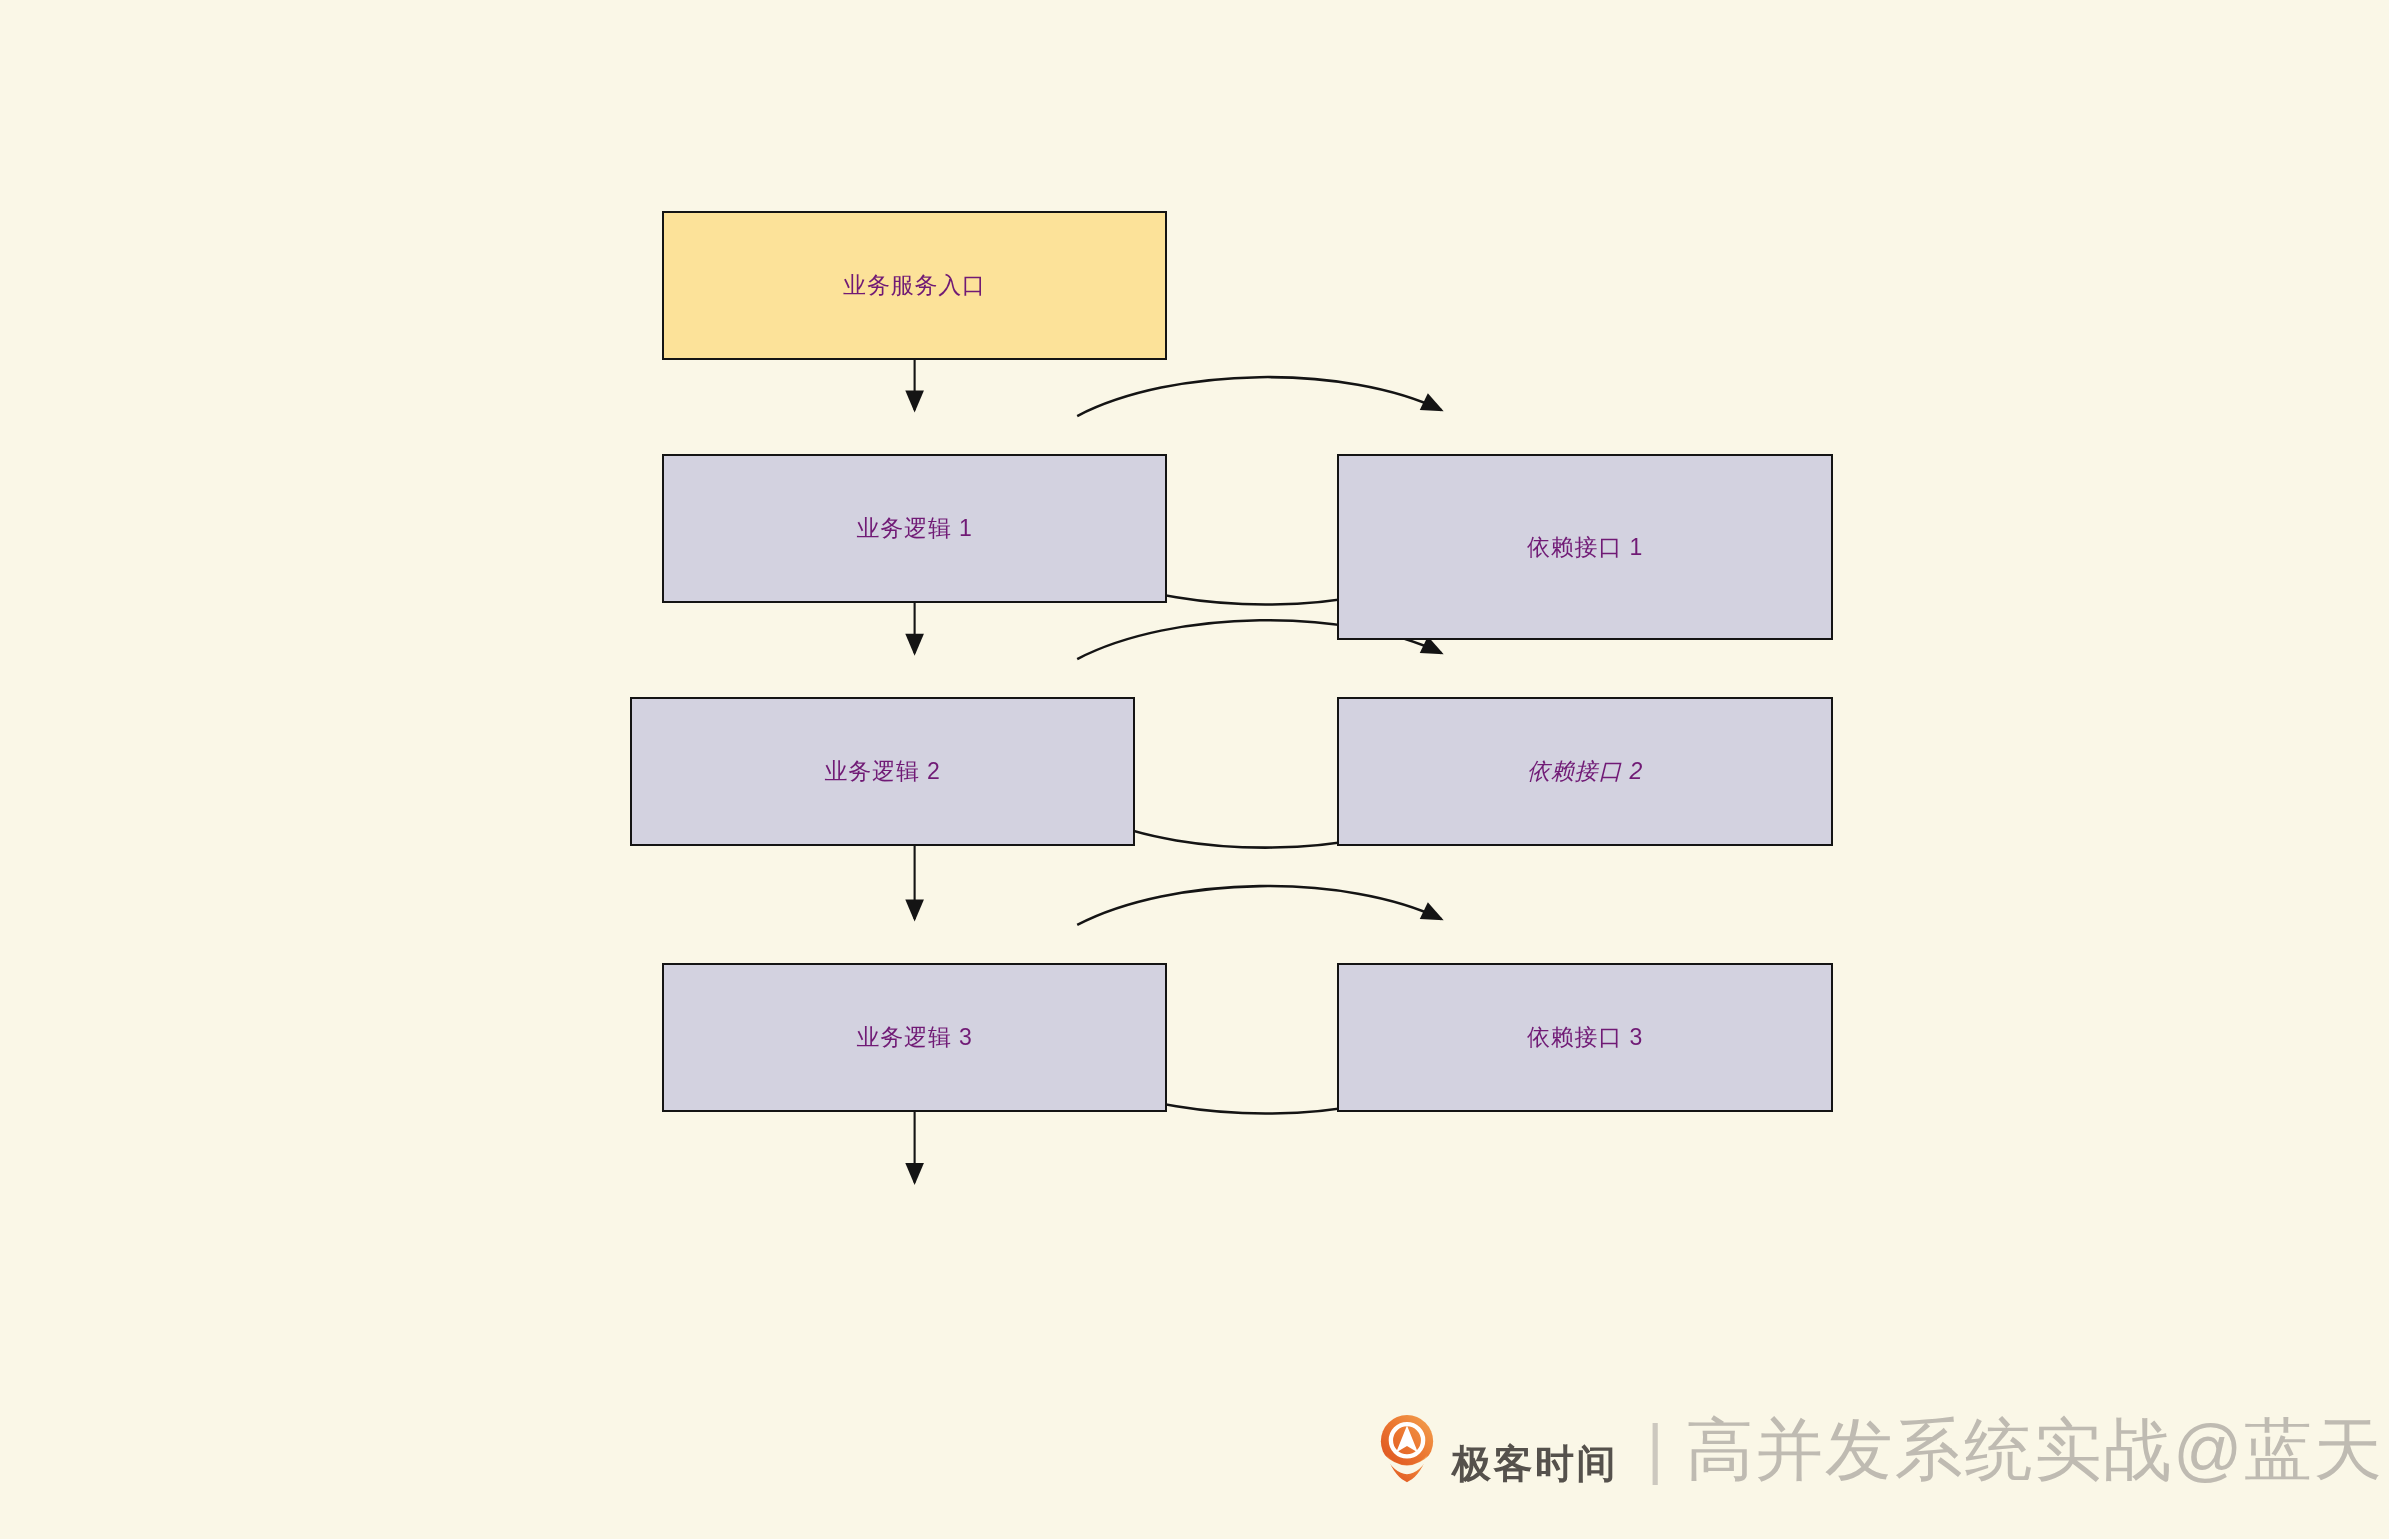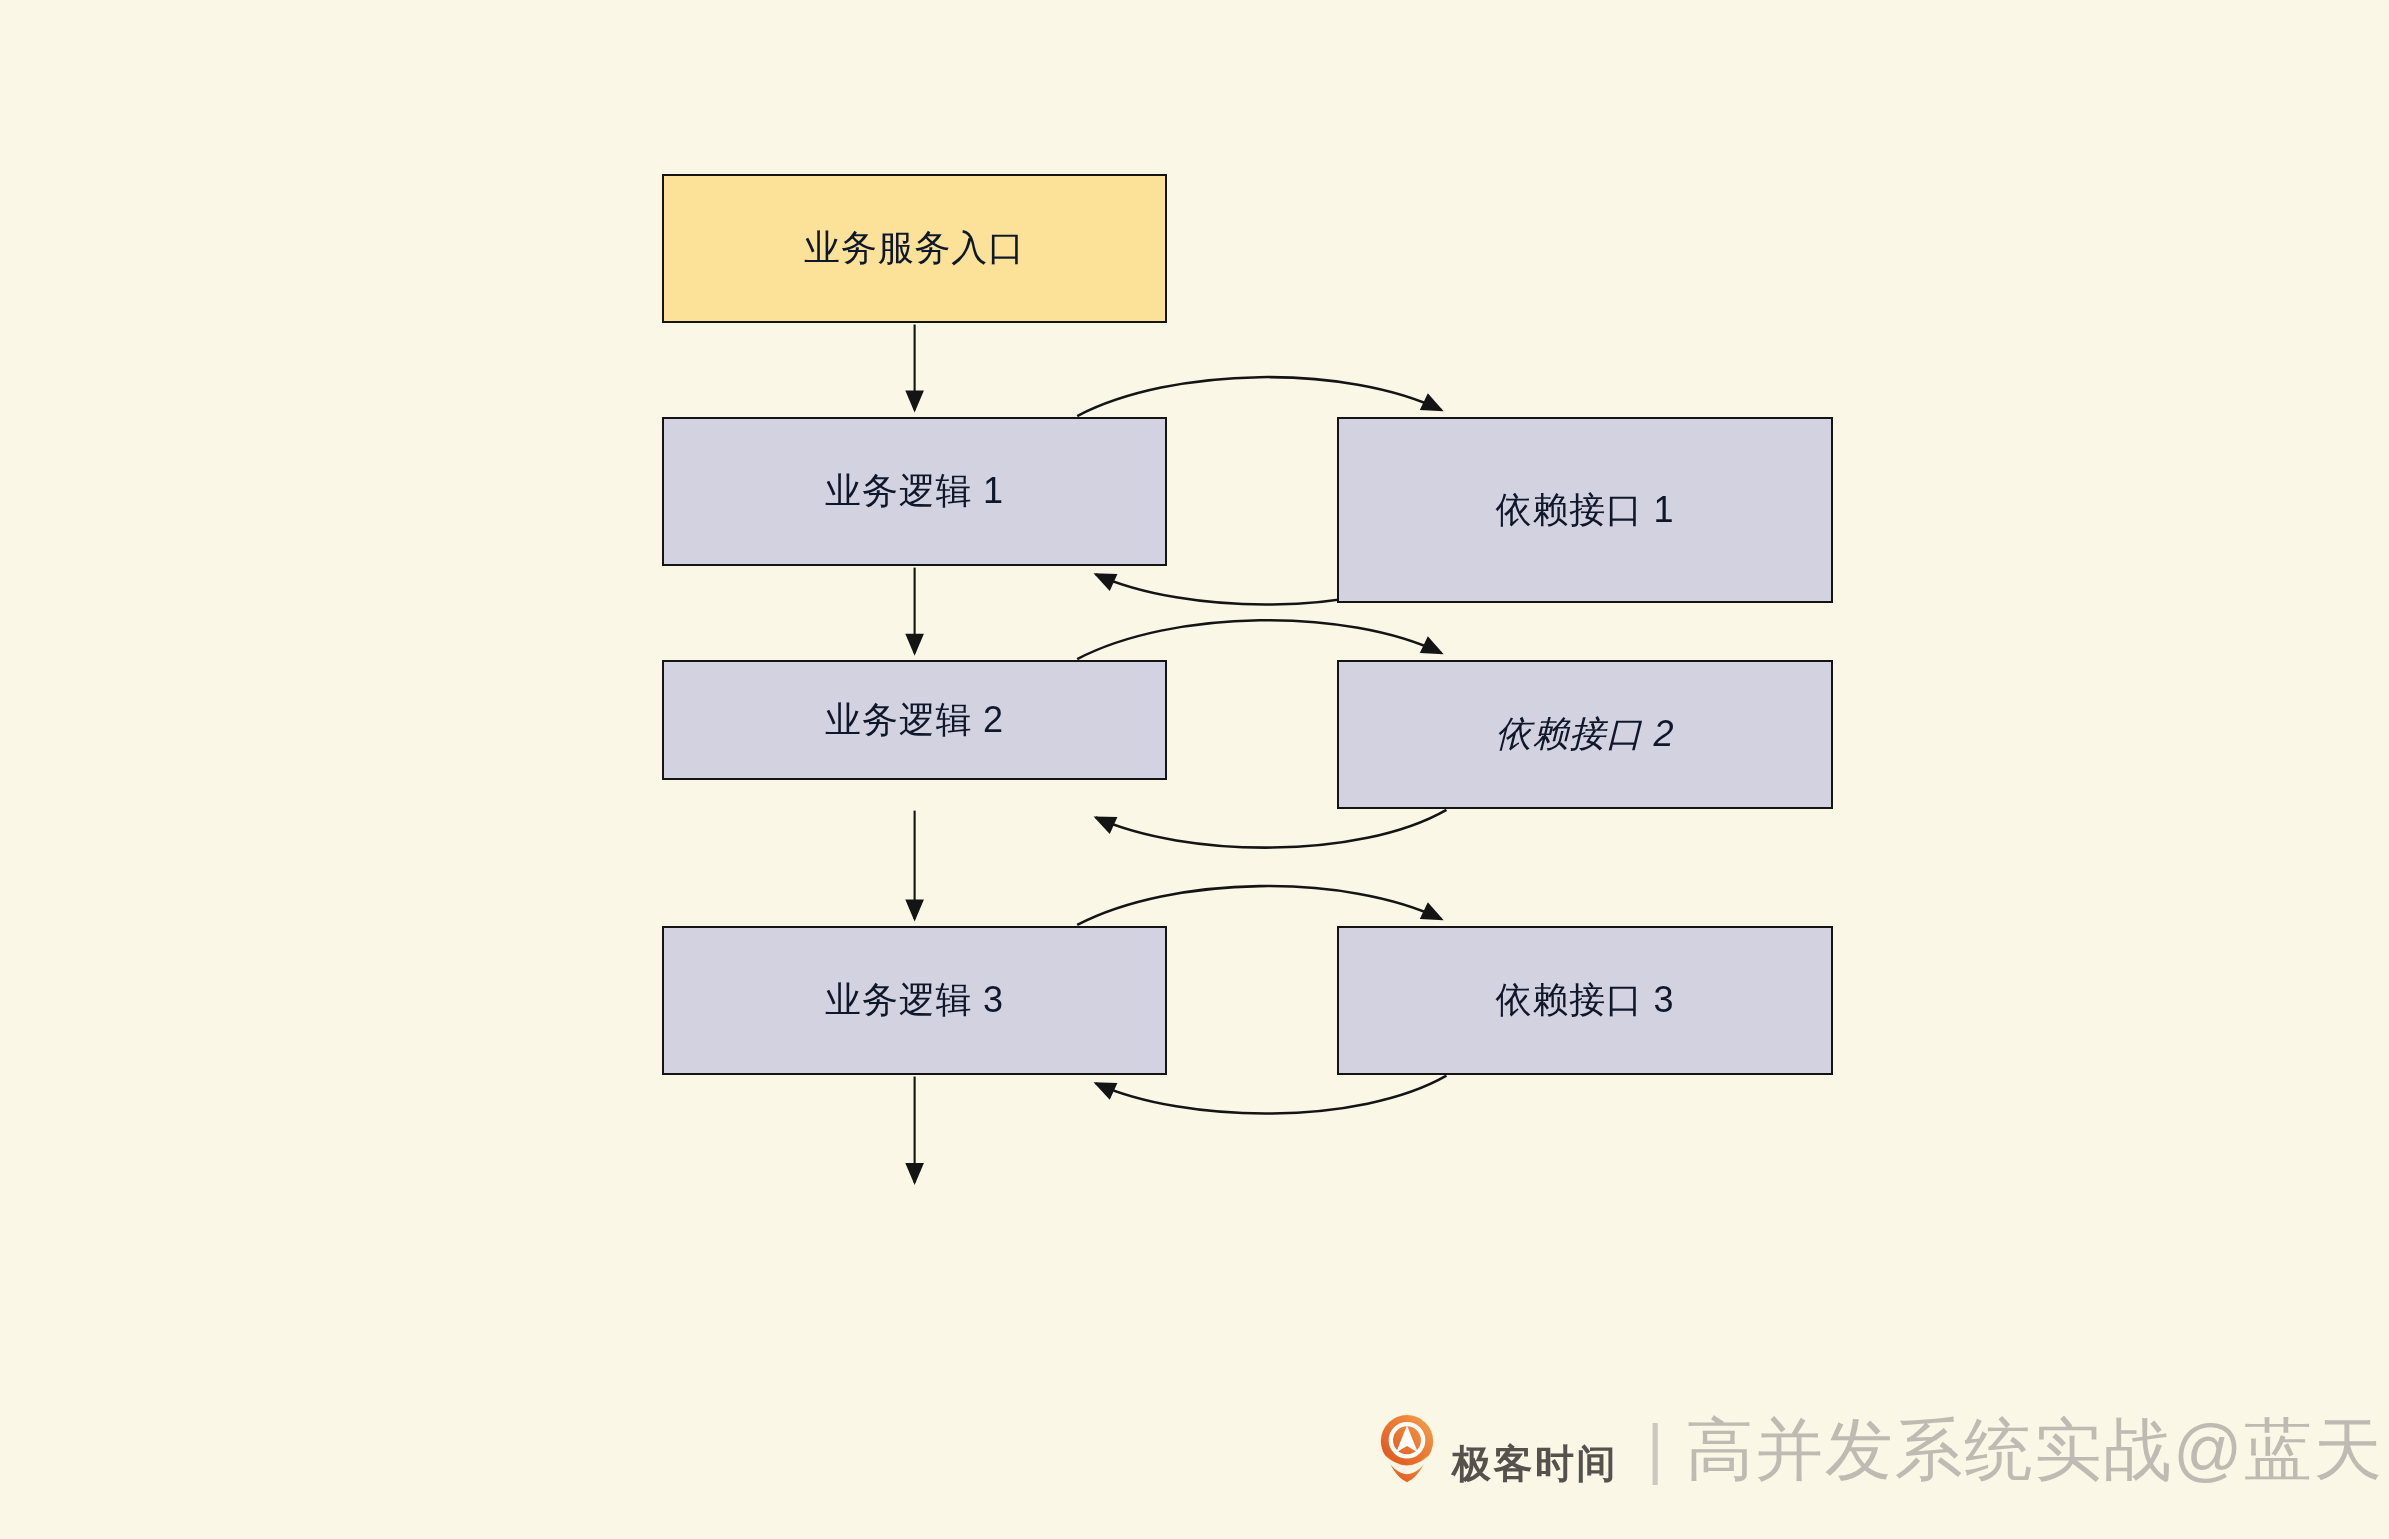--- a/index.html
+++ b/index.html
@@ -6,28 +6,29 @@
   .stage{
     position:relative;width:2389px;height:1540px;overflow:hidden;
     background:var(--bg,#FAF7E7);
     font-family:"Liberation Sans","DejaVu Sans",sans-serif;
   }
   .connectors{position:absolute;left:0;top:0;width:2389px;height:1540px;}
   .node{
     position:absolute;box-sizing:border-box;
     border:2.1px solid var(--border,#141414);
     display:flex;align-items:center;justify-content:center;
-    font-size:36px;color:#0f172a;letter-spacing:0.8px;
+    font-size:23px;color:#701a75;letter-spacing:0.8px;
     white-space:pre;
+    margin-top:37px;
   }
   .node.yellow{background:var(--entry-fill,#FCE299);}
   .node.gray{background:var(--node-fill,#D3D2E0);}
   .n-entry {left:662px; top:174px;  width:505px;height:149px;}
   .n-logic1{left:662px; top:417px;  width:505px;height:149px;}
-  .n-logic2{left:662px; top:660px;  width:505px;height:120px;}
+  .n-logic2{left:630px; top:660px;  width:505px;height:149px;}
   .n-logic3{left:662px; top:926px; width:505px;height:149px;}
   .n-result{left:662px; top:1189px; width:505px;height:149px;}
   .n-dep1  {left:1337px;top:417px;  width:496px;height:186px;text-align:center;}
   .n-dep2  {left:1337px;top:660px;  width:496px;height:149px;font-style:italic;}
   .n-dep3  {left:1337px;top:926px; width:496px;height:149px;}
   .footer{
     position:absolute;left:1379px;top:1408px;height:81px;
     display:flex;align-items:center;
   }
   .logo-icon{width:56px;height:68px;margin-right:17px;flex:0 0 auto;}

